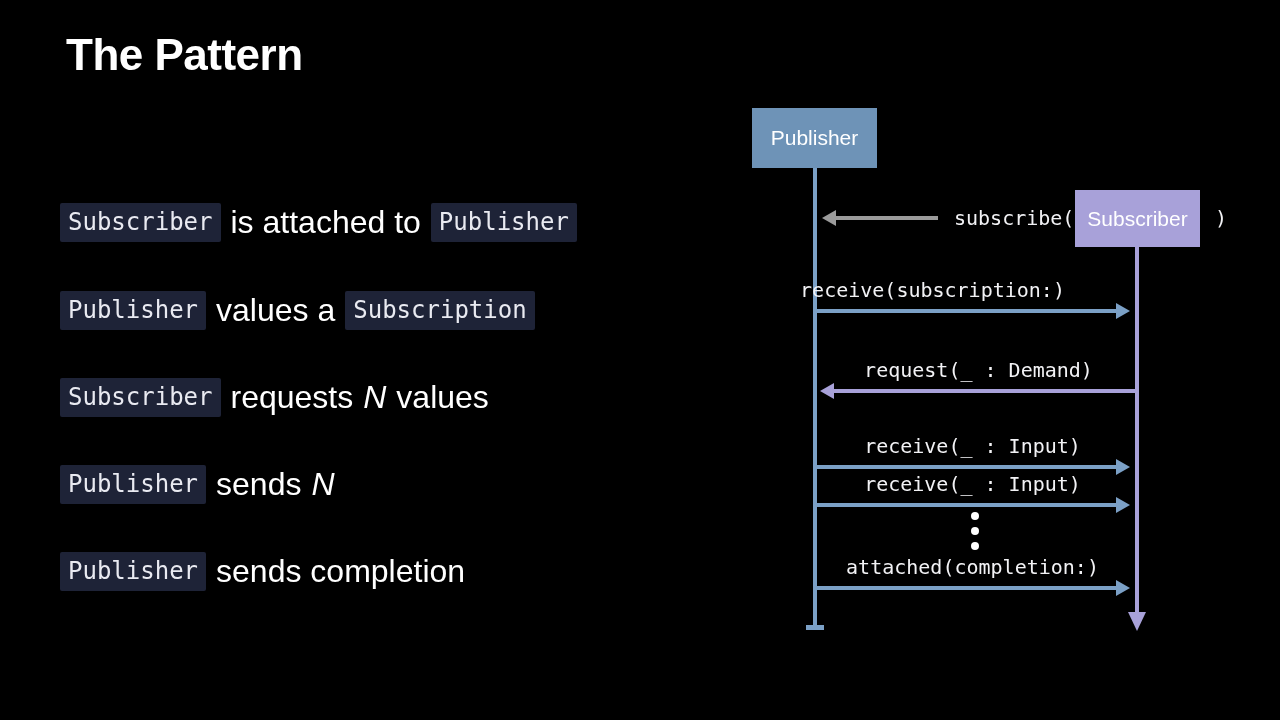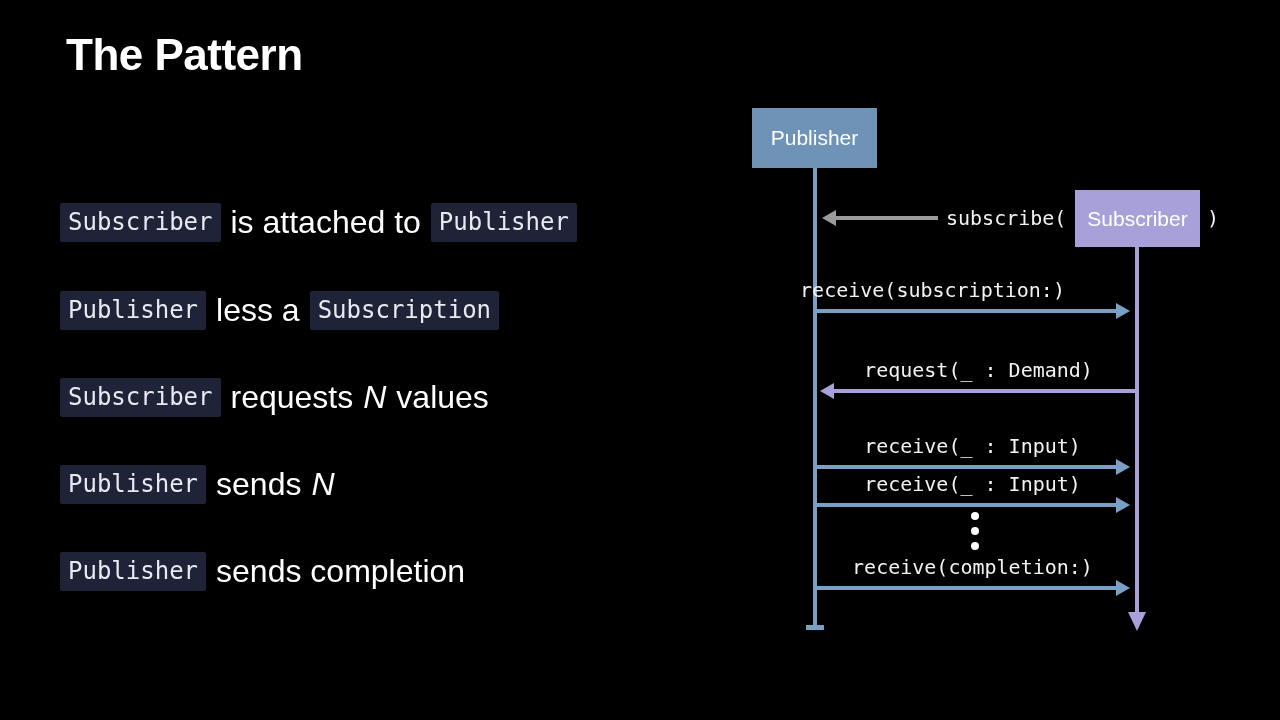--- a/index.html
+++ b/index.html
@@ -49,21 +49,21 @@
     border-top: 19px solid var(--purple, #a8a1d9);
   }
 
   
   .mlabel {
     position: absolute;
     font-family: "DejaVu Sans Mono", "Liberation Mono", monospace;
     font-size: 20px; line-height: 26px; color: #f2f2f5;
     text-align: center; white-space: pre;
   }
-  .mlabel.free { text-align: left; }
+  .mlabel.free { text-align: left; margin-left: 8px; }
 
   
   .arrow { position: absolute; height: 16px; }
   .arrow .line { position: absolute; top: 6px; height: 4px; }
   .arrow .head { position: absolute; top: 0; width: 0; height: 0; border-top: 8px solid transparent; border-bottom: 8px solid transparent; }
   .arrow.right .line { left: 0; right: 11px; }
   .arrow.right .head { right: 0; border-left-width: 14px; border-left-style: solid; }
   .arrow.left .line { left: 11px; right: 0; }
   .arrow.left .head { left: 0; border-right-width: 14px; border-right-style: solid; }
   .arrow.blue .line { background: var(--blue-line, #7ba0c6); }
@@ -105,21 +105,21 @@
   <h1 class="title">The Pattern</h1>
 
   <div id="bullets">
       <div class="bullet-row" style="top: 202px;">
         <span class="chip">Subscriber</span>
         <span class="btext">is attached to</span>
         <span class="chip">Publisher</span>
       </div>
       <div class="bullet-row" style="top: 290px;">
         <span class="chip">Publisher</span>
-        <span class="btext">less a</span>
+        <span class="btext">values a</span>
         <span class="chip">Subscription</span>
       </div>
       <div class="bullet-row" style="top: 377px;">
         <span class="chip">Subscriber</span>
         <span class="btext">requests</span>
         <span class="btext italic">N</span>
         <span class="btext">values</span>
       </div>
       <div class="bullet-row" style="top: 464px;">
         <span class="chip">Publisher</span>
@@ -176,20 +176,20 @@
       <div class="line"></div>
       <div class="head"></div>
     </div>
 
     <div class="dots">
       <span></span>
       <span></span>
       <span></span>
     </div>
 
-    <div class="mlabel" id="label-completion">receive(completion:)</div>
+    <div class="mlabel" id="label-completion">attached(completion:)</div>
     <div class="arrow blue right" id="arrow-completion">
       <div class="line"></div>
       <div class="head"></div>
     </div>
 
   </div>
 </div>
 
 </body></html>

